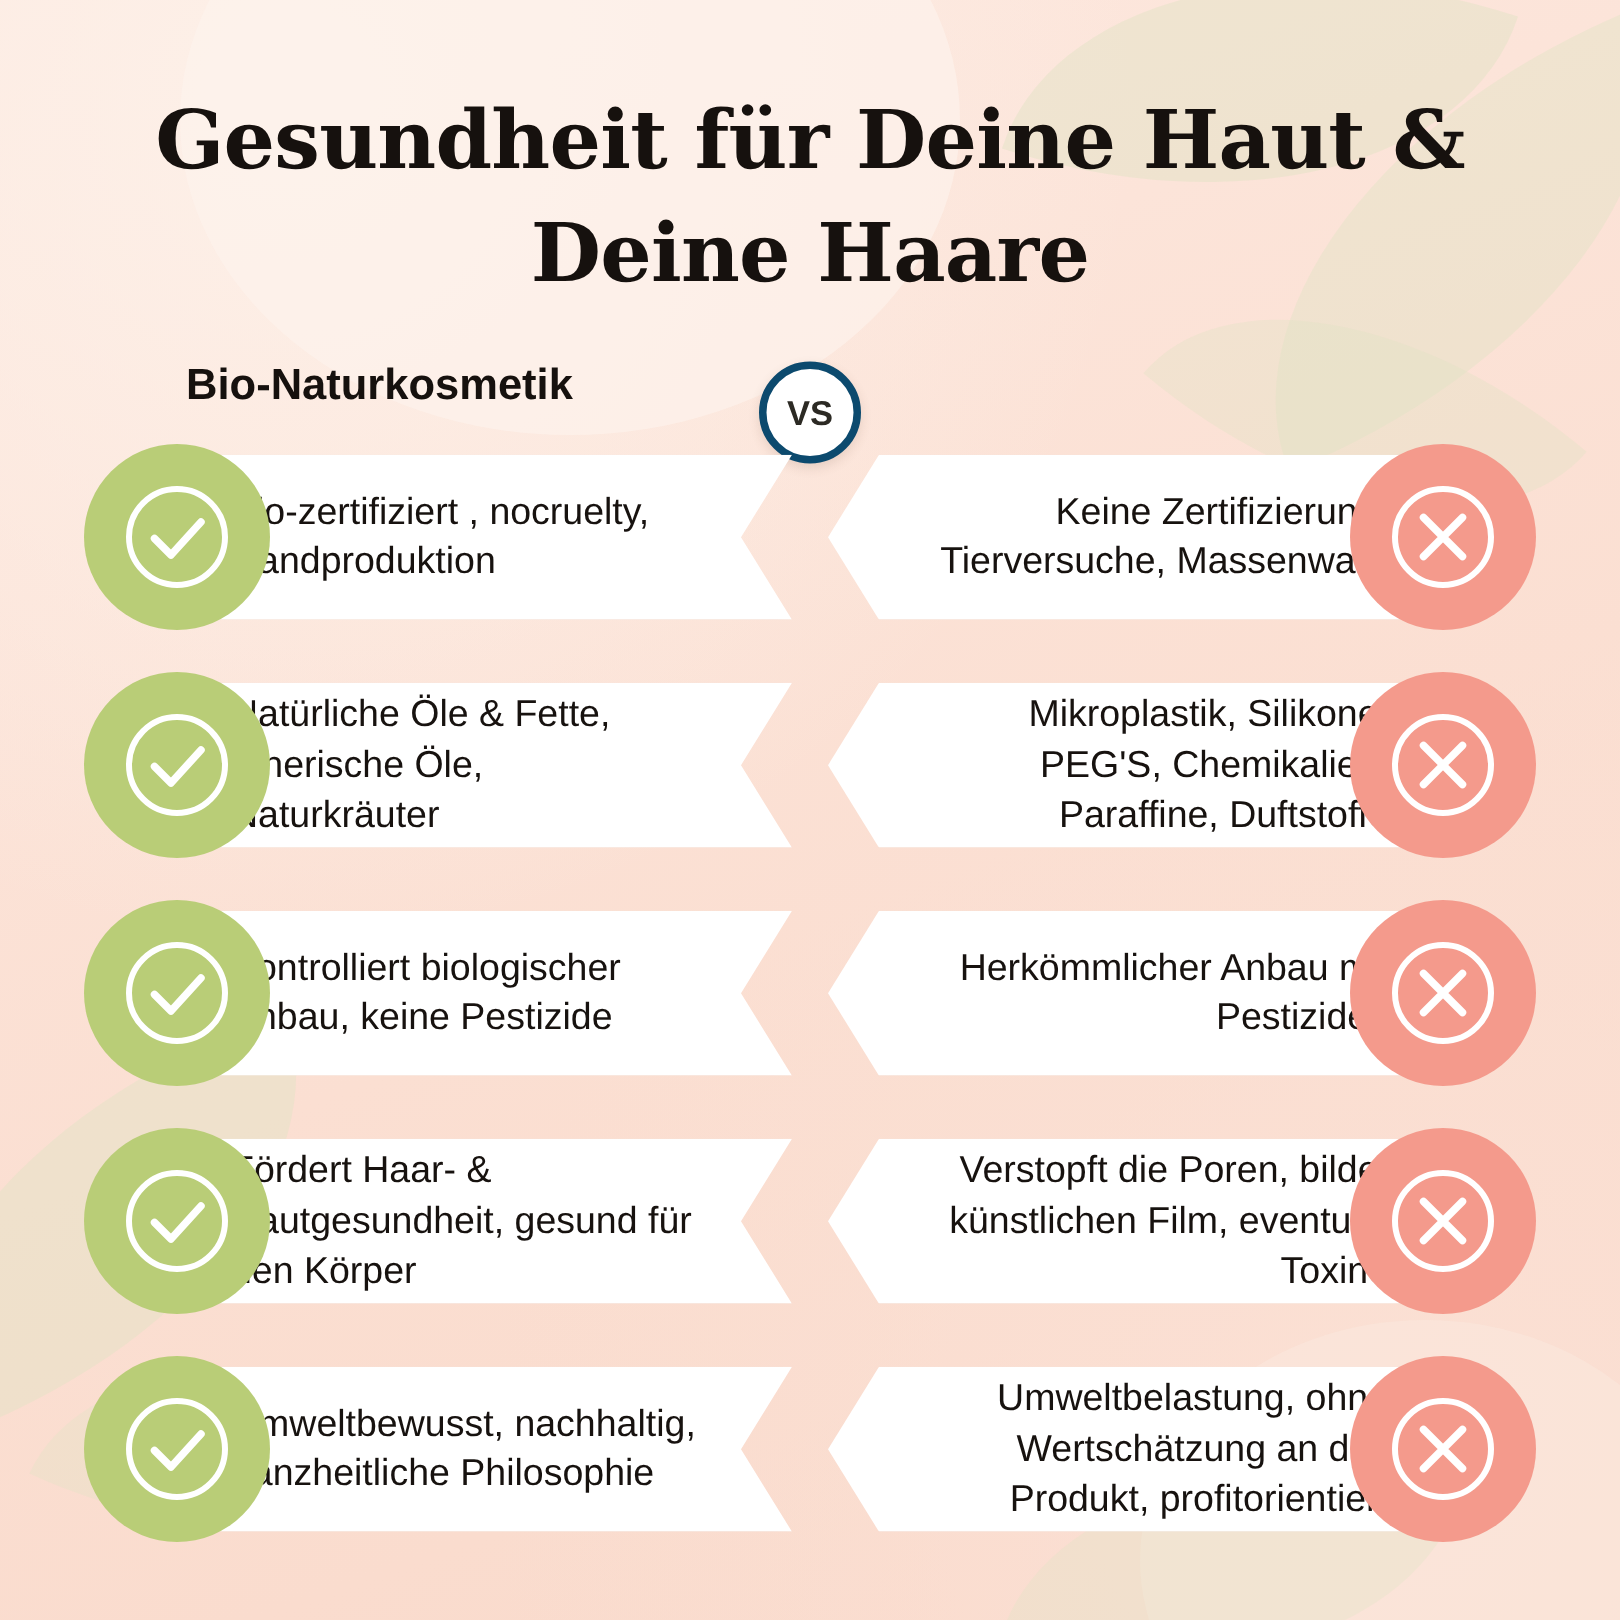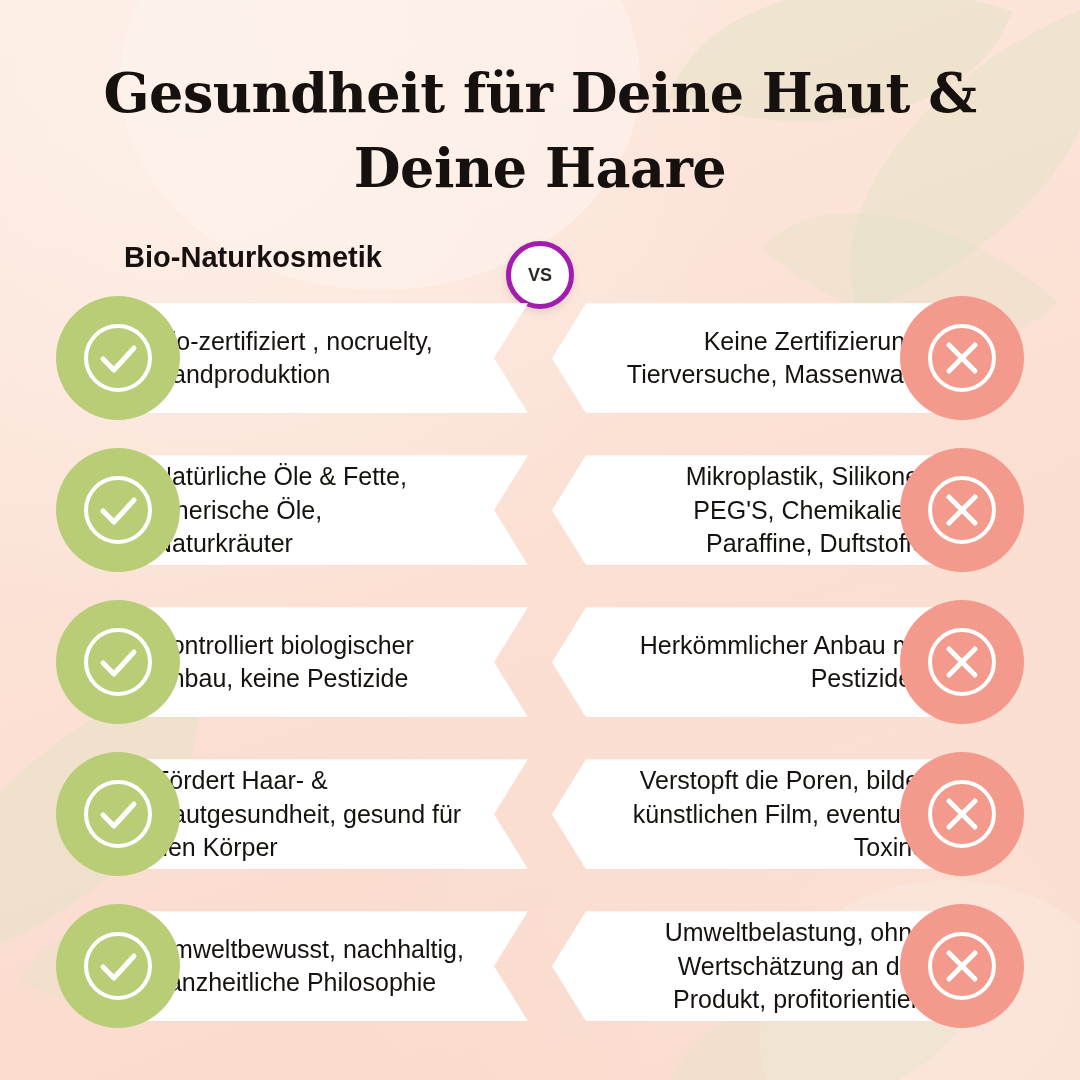--- a/index.html
+++ b/index.html
@@ -88,25 +88,25 @@
 
   .vs-badge {
     position: absolute;
     left: 50%;
     top: 2px;
     transform: translateX(-50%);
     width: 68px;
     height: 68px;
     border-radius: 50%;
     background: #ffffff;
-    border: 5px solid #a21caf;
+    border: 5px solid #0c4a6e;
     display: flex;
     align-items: center;
     justify-content: center;
-    font-size: 18px;
+    font-size: 23px;
     font-weight: 700;
     color: #2c2a24;
     box-shadow: 0 3px 7px rgba(120,90,70,.16);
   }
 
   
   .rows {
     margin-top: 16px;
     display: flex;
     flex-direction: column;

